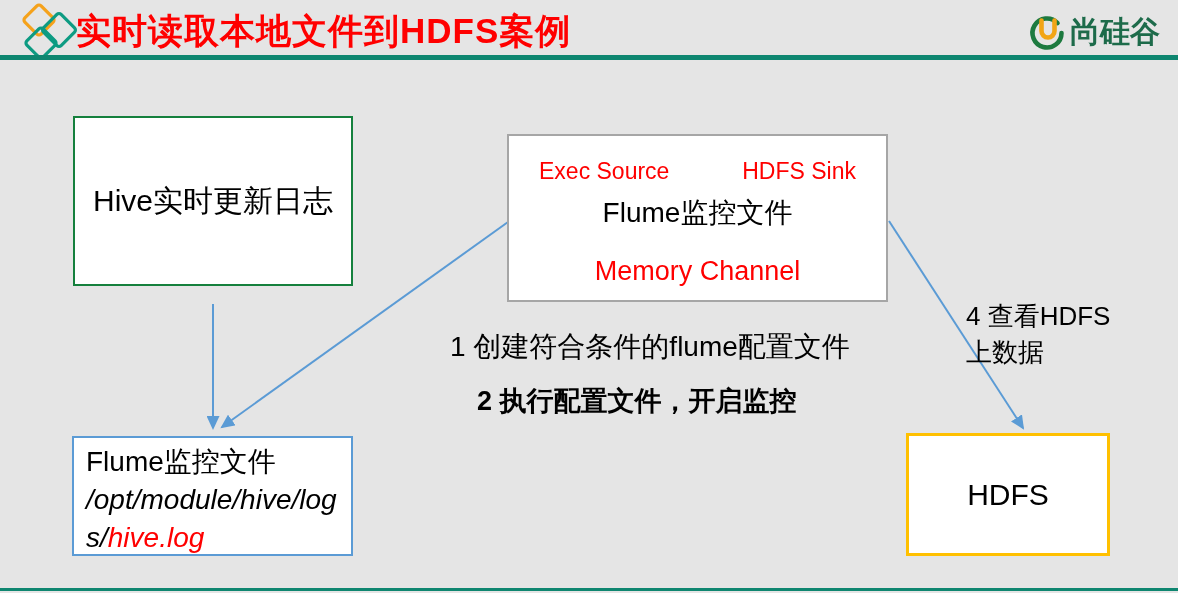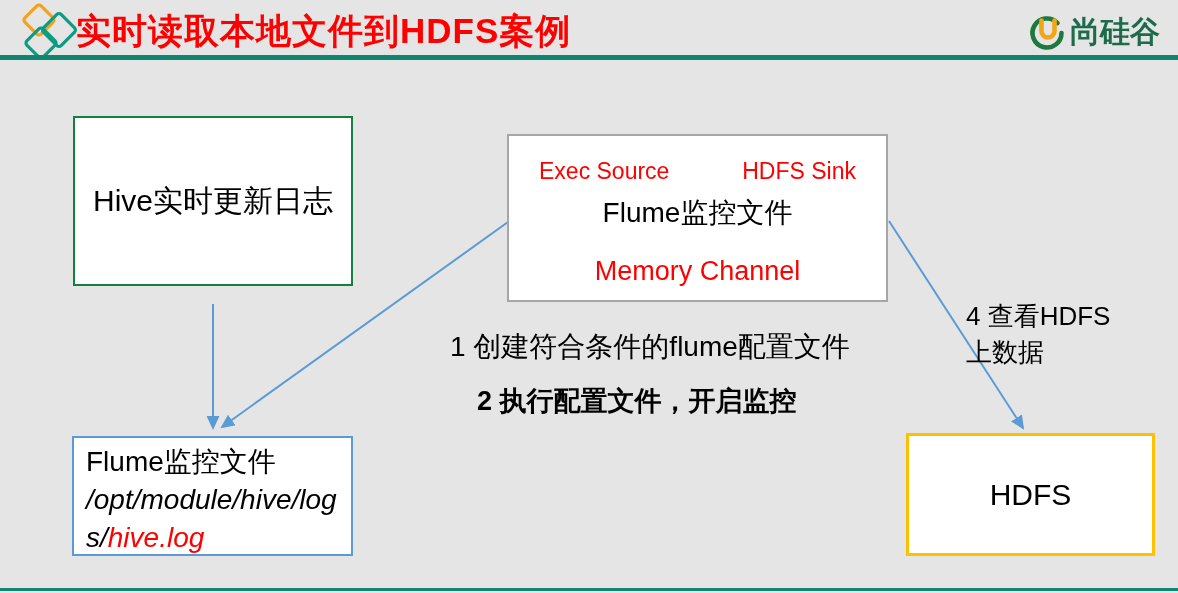--- a/index.html
+++ b/index.html
@@ -69,21 +69,21 @@
   }
   .log-box{
     left:72px;top:436px;width:281px;height:120px;
     border:2px solid #5B9BD5;
     padding:5px 12px;
     font-size:28px;color:#000000;line-height:38px;
   }
   .log-path{word-break:break-all;font-style:italic;}
   .red-text{color:#FF0000;}
   .hdfs-box{
-    left:906px;top:433px;width:249px;height:123px;
+    left:906px;top:433px;width:204px;height:123px;
     border:3px solid #FFC000;
     display:flex;align-items:center;justify-content:center;
     font-size:30px;color:#000000;
   }
 
   
   .step{position:absolute;color:#000000;white-space:nowrap;}
   .step-3{left:18px;top:326px;width:192px;text-align:center;
           font-size:25px;line-height:34px;}
   .step-1{left:450px;top:328px;font-size:28px;}

